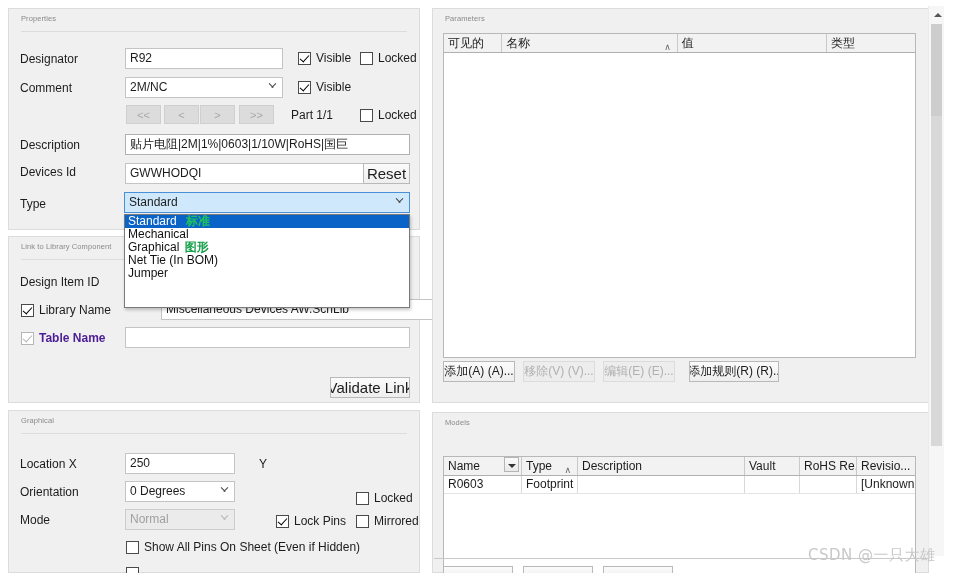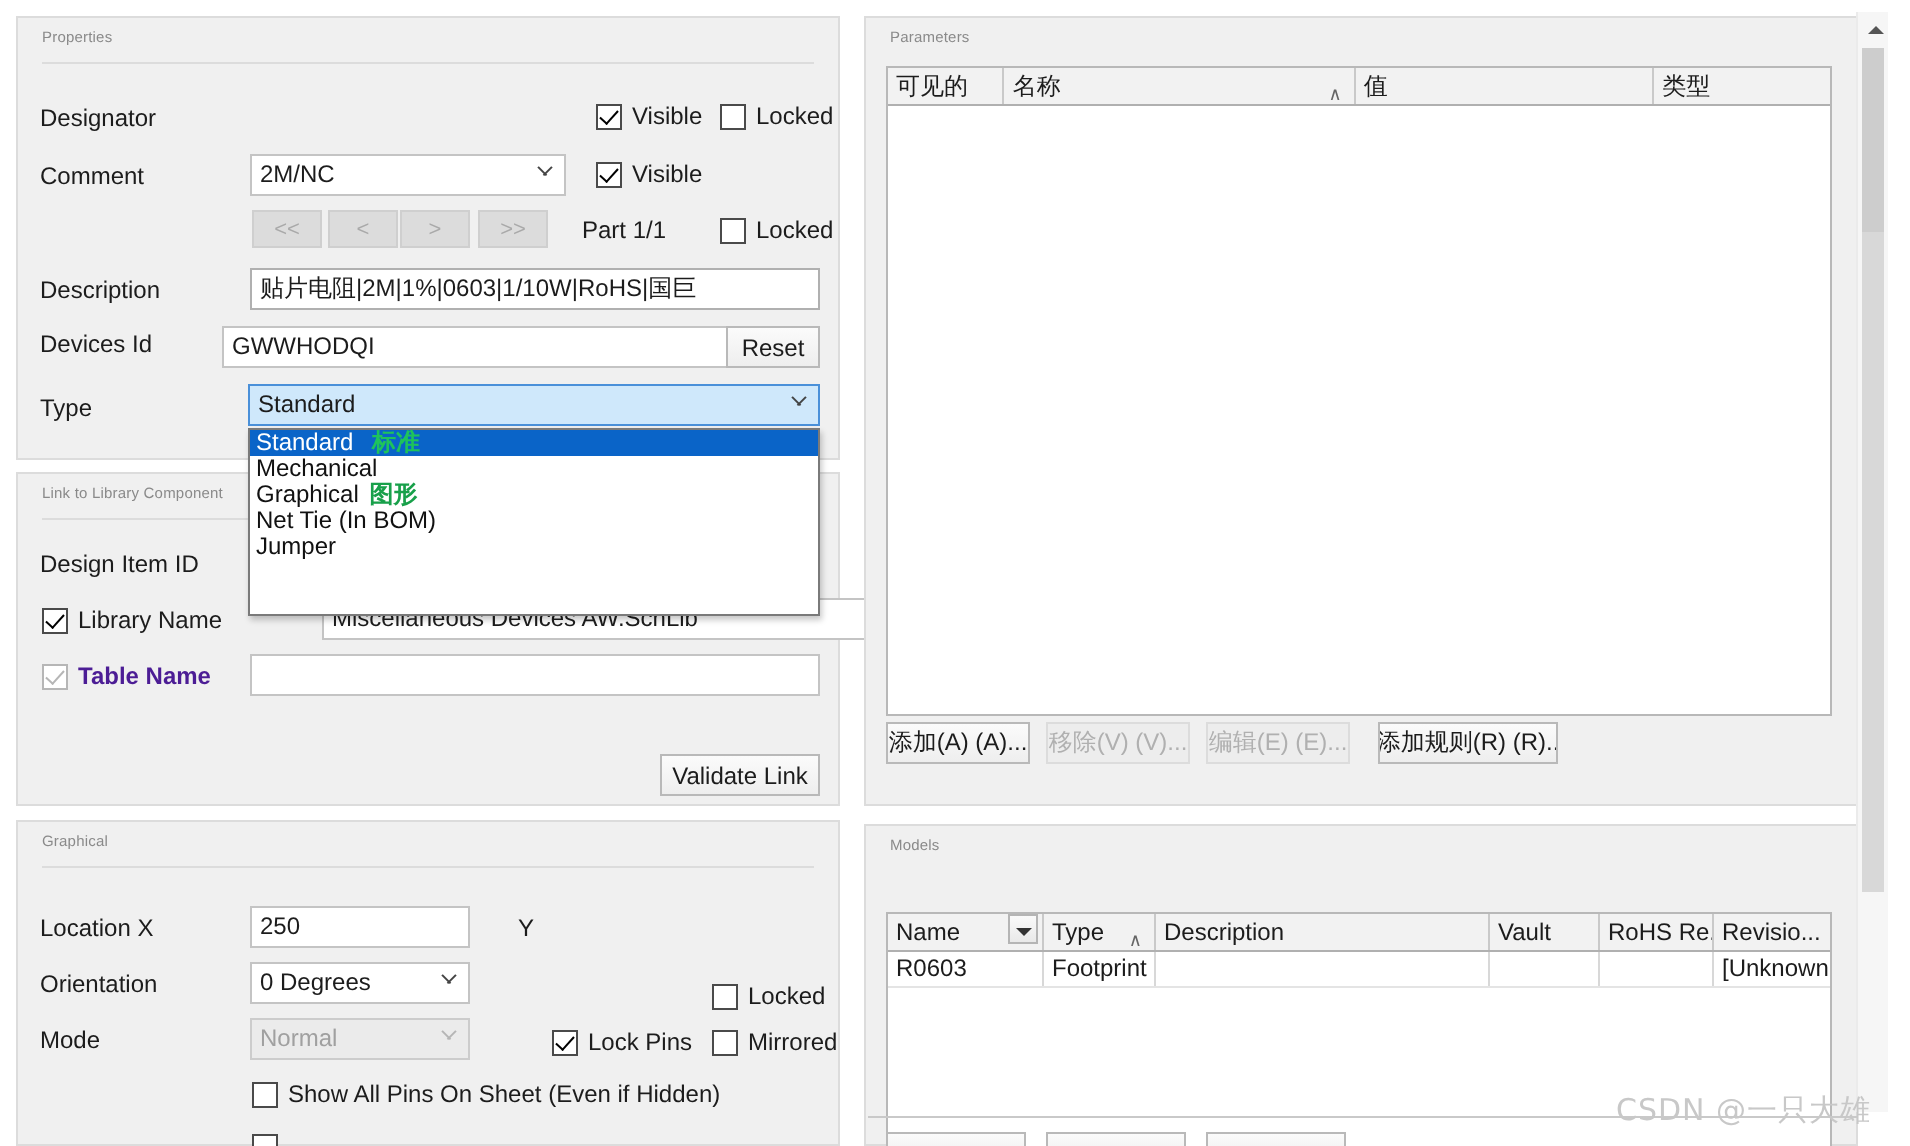--- a/index.html
+++ b/index.html
@@ -136,21 +136,21 @@
   .cb.dim { color: #4c1d95; font-weight: bold; }
   .cb.dim .box { border-color: #b6b6b6; }
   .cb.dim.checked .box:after { border-color: #b6b6b6; }
 
   
   .btn {
     position: absolute;
     background: linear-gradient(#fbfbfb, #eeeeee);
     border: 1px solid #b9b9b9;
     font-family: "Liberation Sans", "DejaVu Sans", sans-serif;
-    font-size: 12px;
+    font-size: 15px;
     color: #1c1c1c;
     display: flex;
     align-items: center;
     justify-content: center;
     white-space: nowrap;
     overflow: hidden;
   }
   .btn.nav  { background: #dcdcdc; border: 1px solid #cfcfcf; color: #a9a9a9; font-size: 11px; }
   .btn.disabled { color: #b0b0b0; background:#ededed; border-color:#dcdcdc; }
   .btn.cn { font-size: 12px; }
@@ -268,20 +268,21 @@
 <body>
 
 <div id="root">
 
   <div class="group" style="left:8px; top:8px; width:412px; height:222px;">
     <div class="group-title">Properties</div>
     <div class="group-rule"></div>
   </div>
 
   <div class="lbl" style="left:20px; top:52px;">Designator</div>
+  <div class="tinput" style="left:125px; top:48px; width:158px; height:21px;">R92</div>
   <div class="cb checked" style="left:298px; top:51px;">
     <span class="box"></span>
     <span>Visible</span>
   </div>
   <div class="cb" style="left:360px; top:51px;">
     <span class="box"></span>
     <span>Locked</span>
   </div>
 
   <div class="lbl" style="left:20px; top:81px;">Comment</div>
@@ -301,21 +302,21 @@
   <div class="lbl" style="left:291px; top:108px;">Part 1/1</div>
   <div class="cb" style="left:360px; top:108px;">
     <span class="box"></span>
     <span>Locked</span>
   </div>
 
   <div class="lbl" style="left:20px; top:138px;">Description</div>
   <div class="tinput caret" style="left:125px; top:134px; width:285px; height:21px;">贴片电阻|2M|1%|0603|1/10W|RoHS|国巨</div>
 
   <div class="lbl" style="left:20px; top:165px;">Devices Id</div>
-  <div class="tinput" style="left:111px; top:163px; width:256px; height:21px;">GWWHODQI</div>
+  <div class="tinput" style="left:125px; top:163px; width:256px; height:21px;">GWWHODQI</div>
   <div class="btn" style="left:363px; top:163px; width:47px; height:21px;">Reset</div>
 
   <div class="lbl" style="left:20px; top:197px;">Type</div>
   <div class="combo open" style="left:124px; top:192px; width:286px; height:21px;">
     <span>Standard</span>
     <span class="chev"></span>
   </div>
 
   <div class="group" style="left:8px; top:236px; width:412px; height:167px;">
     <div class="group-title">Link to Library Component</div>

